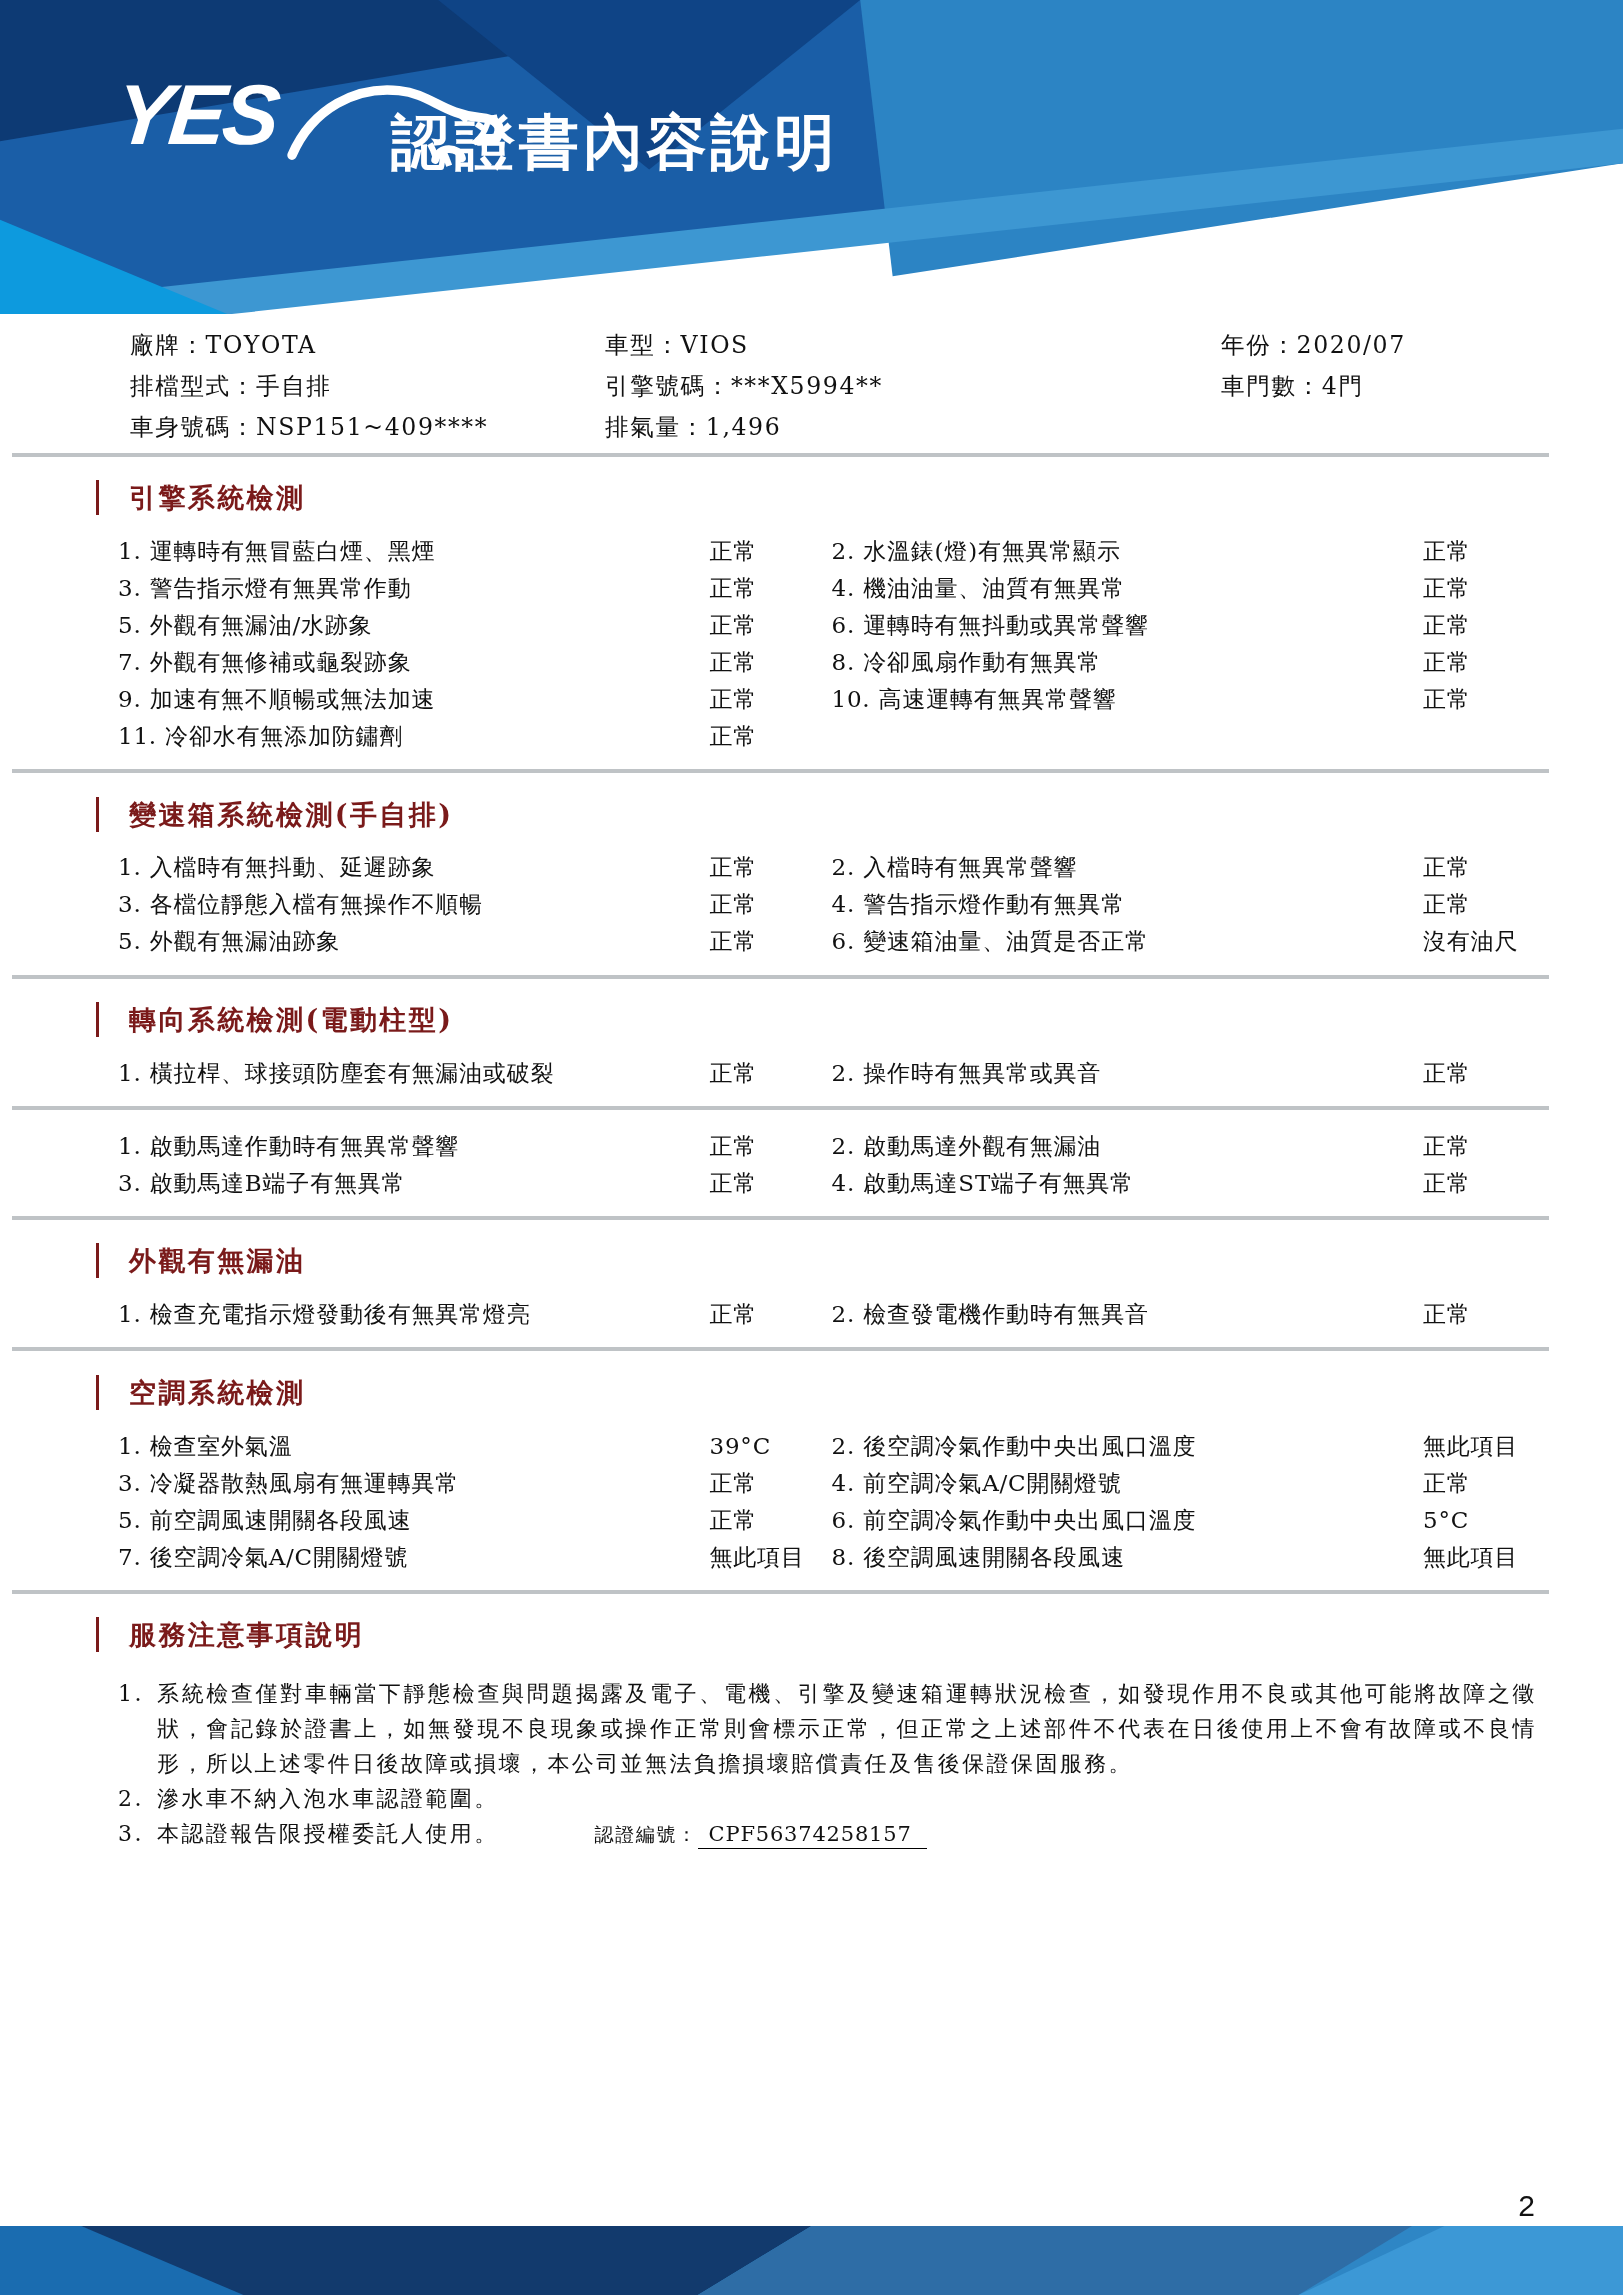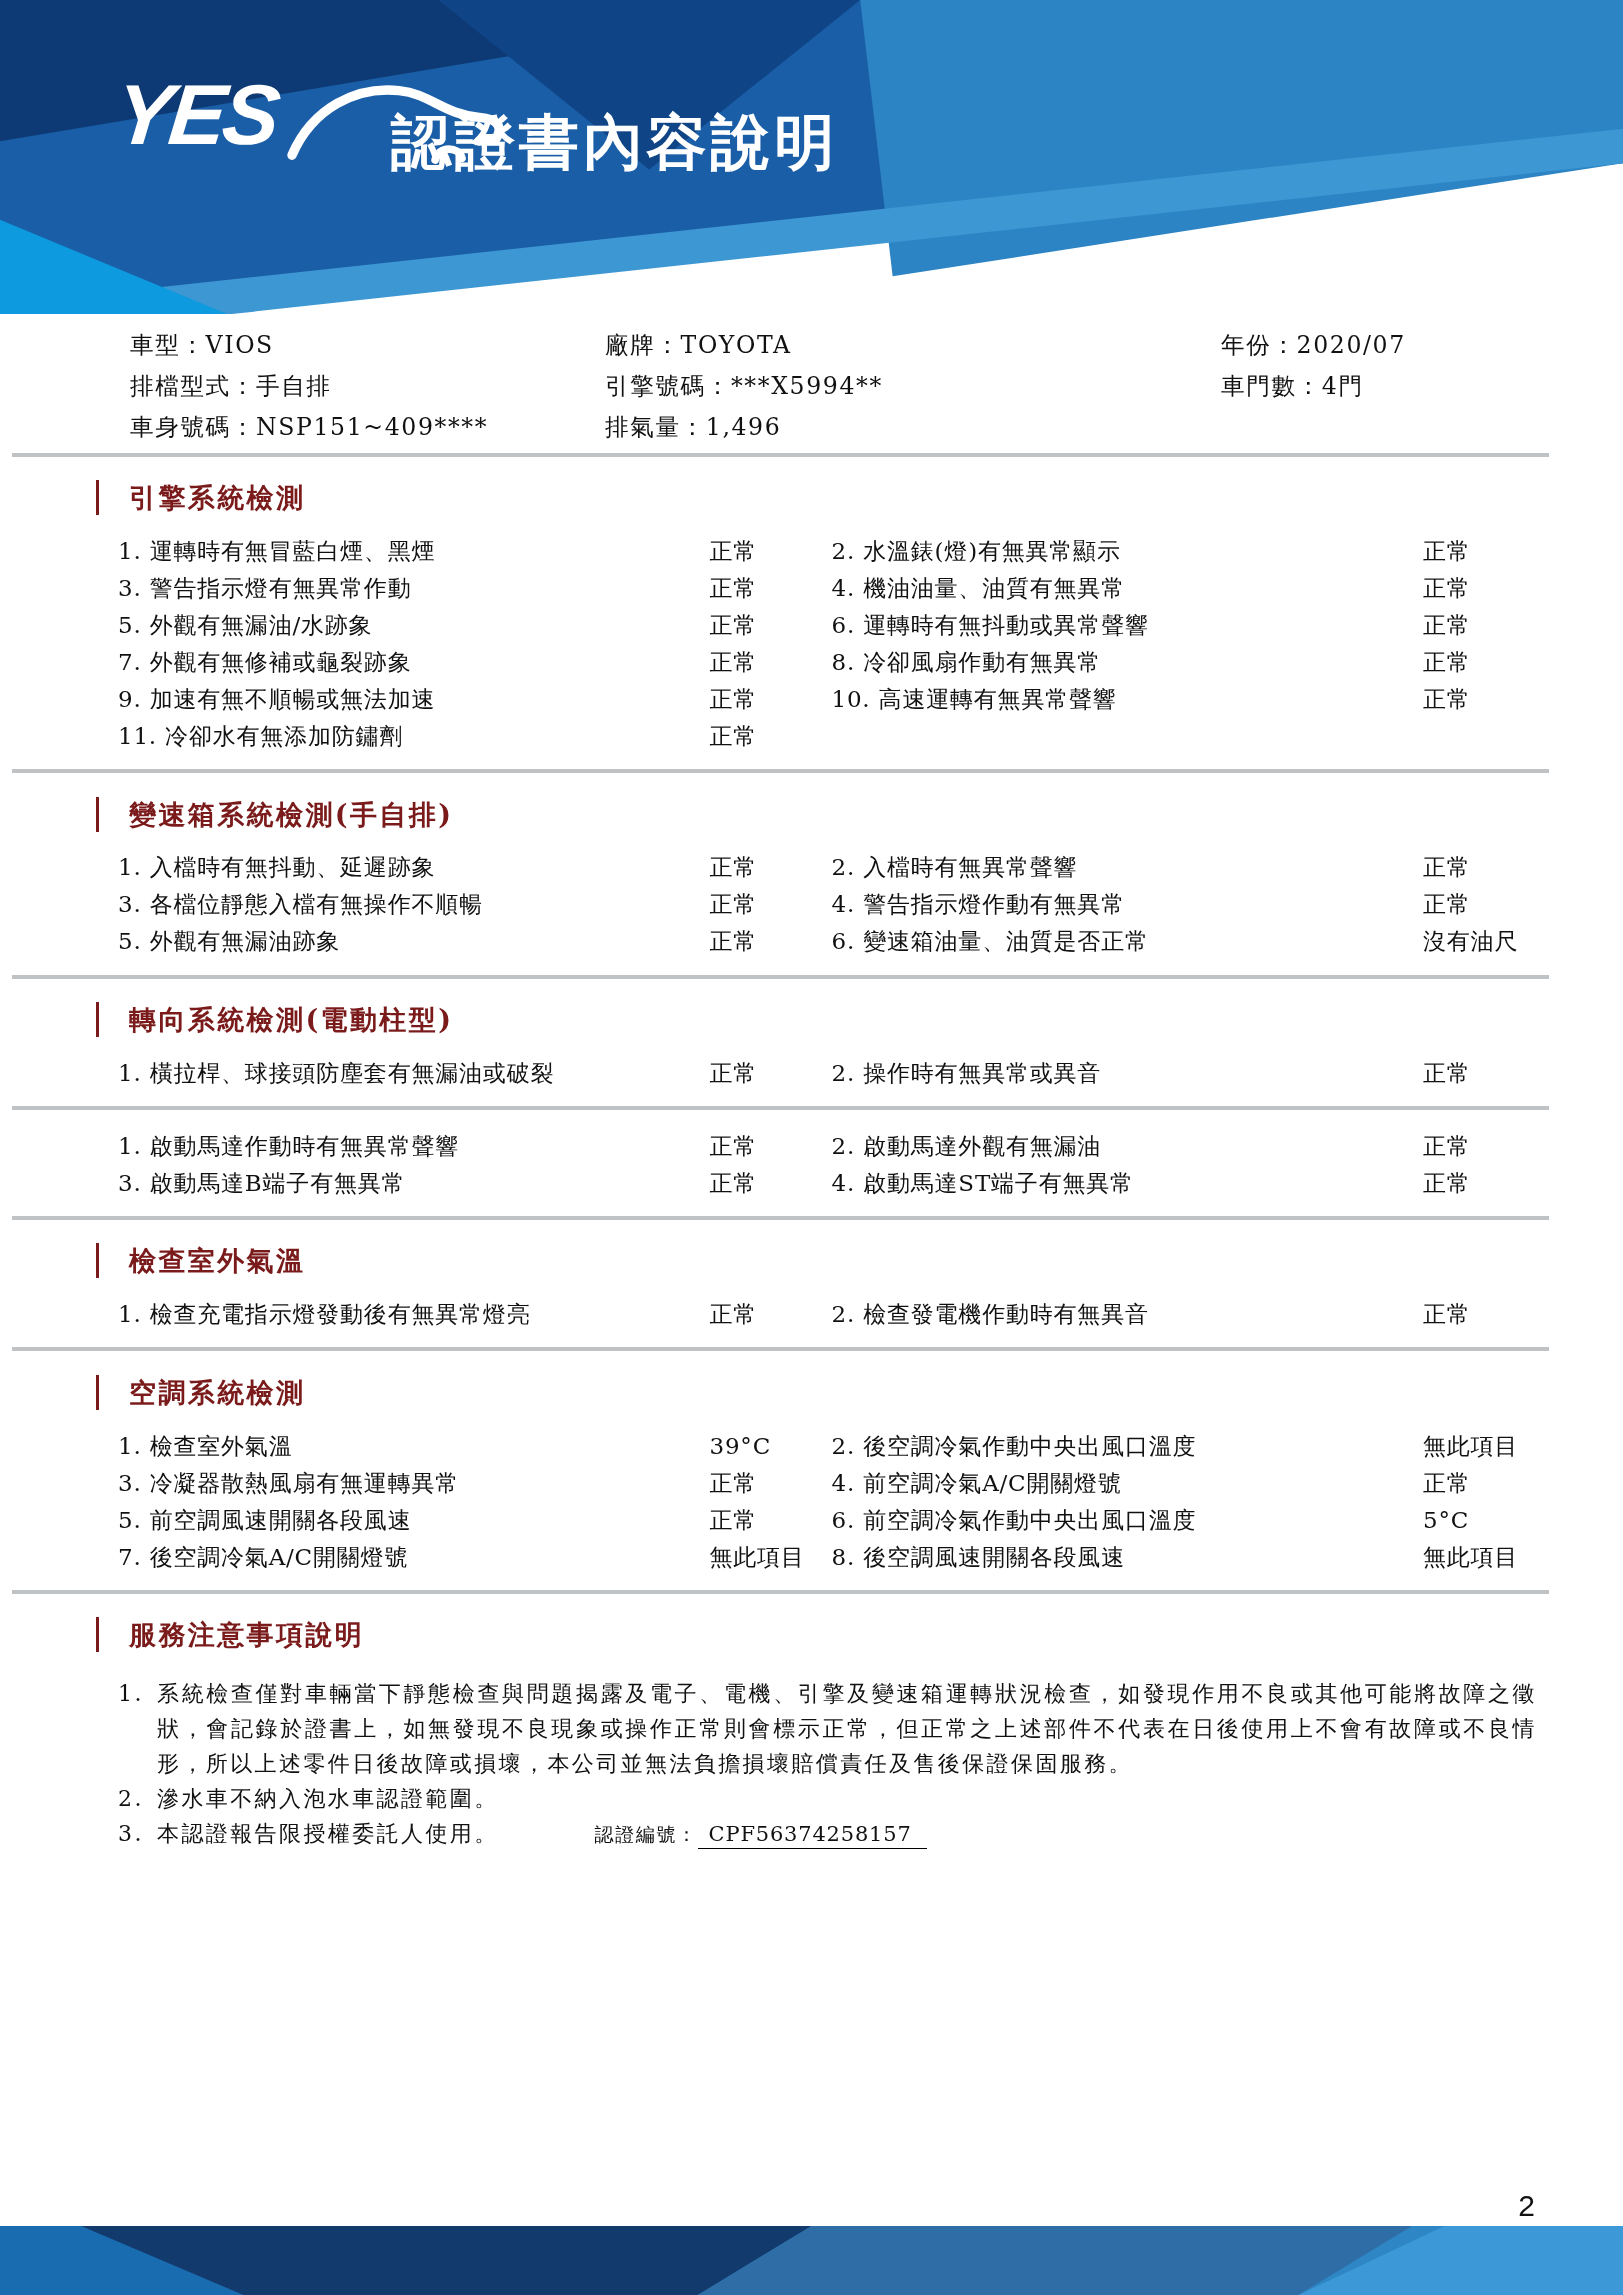--- a/index.html
+++ b/index.html
@@ -79,22 +79,22 @@
       <svg class="logo-car" width="236" height="126" viewBox="0 0 300 160">
         <path d="M14 112 C40 52 96 24 150 30 C190 34 206 60 252 64 C276 66 282 76 274 90 L252 94" fill="none" stroke="#ffffff" stroke-width="12" stroke-linecap="round"></path>
         <path d="M196 118 c4 -18 30 -18 34 -2" fill="none" stroke="#ffffff" stroke-width="10" stroke-linecap="round"></path>
       </svg>
     </div>
     <h1 class="hdr-title">認證書內容說明</h1>
   </header>
 
   <section class="vinfo">
       <div class="vinfo-row">
+        <span>廠牌：TOYOTA</span>
         <span>車型：VIOS</span>
-        <span>廠牌：TOYOTA</span>
         <span>年份：2020/07</span>
       </div>
       <div class="vinfo-row">
         <span>排檔型式：手自排</span>
         <span>引擎號碼：***X5994**</span>
         <span>車門數：4門</span>
       </div>
       <div class="vinfo-row">
         <span>車身號碼：NSP151~409****</span>
         <span>排氣量：1,496</span>
@@ -189,21 +189,21 @@
   <span class="item-text">3. 啟動馬達B端子有無異常</span>
   <span class="item-status">正常</span>
 
   <span class="item-text">4. 啟動馬達ST端子有無異常</span>
   <span class="item-status">正常</span>
 </div>
   </section>
 
   <div class="divider"></div>
   <section class="sec">
-    <h2 class="sec-title">檢查室外氣溫</h2>
+    <h2 class="sec-title">外觀有無漏油</h2>
     <div class="items">
   <span class="item-text">1. 檢查充電指示燈發動後有無異常燈亮</span>
   <span class="item-status">正常</span>
 
   <span class="item-text">2. 檢查發電機作動時有無異音</span>
   <span class="item-status">正常</span>
 </div>
   </section>
 
   <div class="divider"></div>

